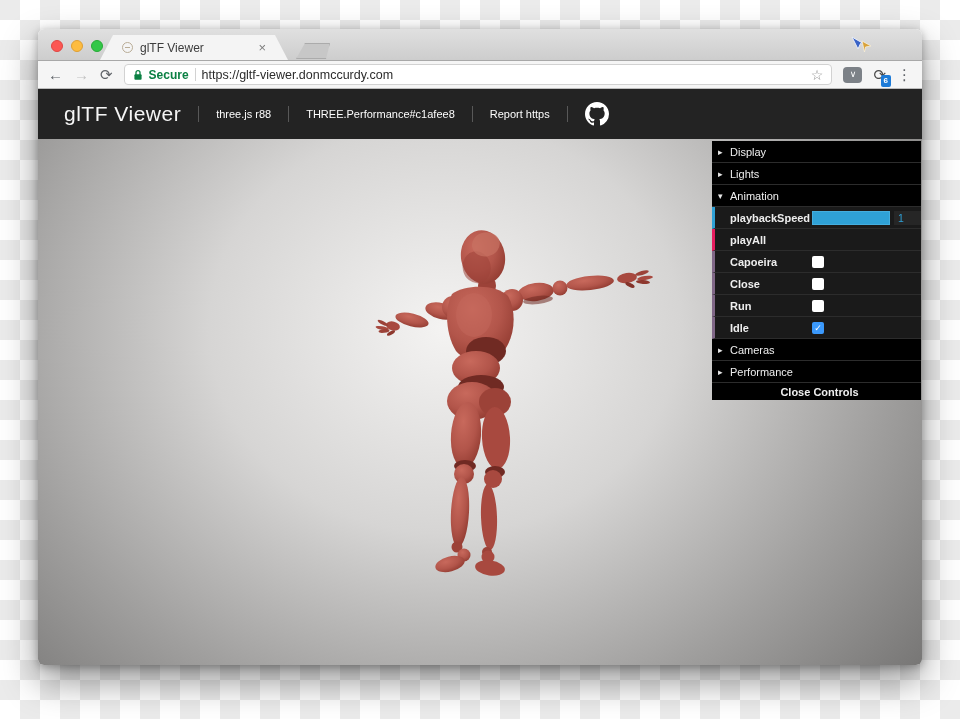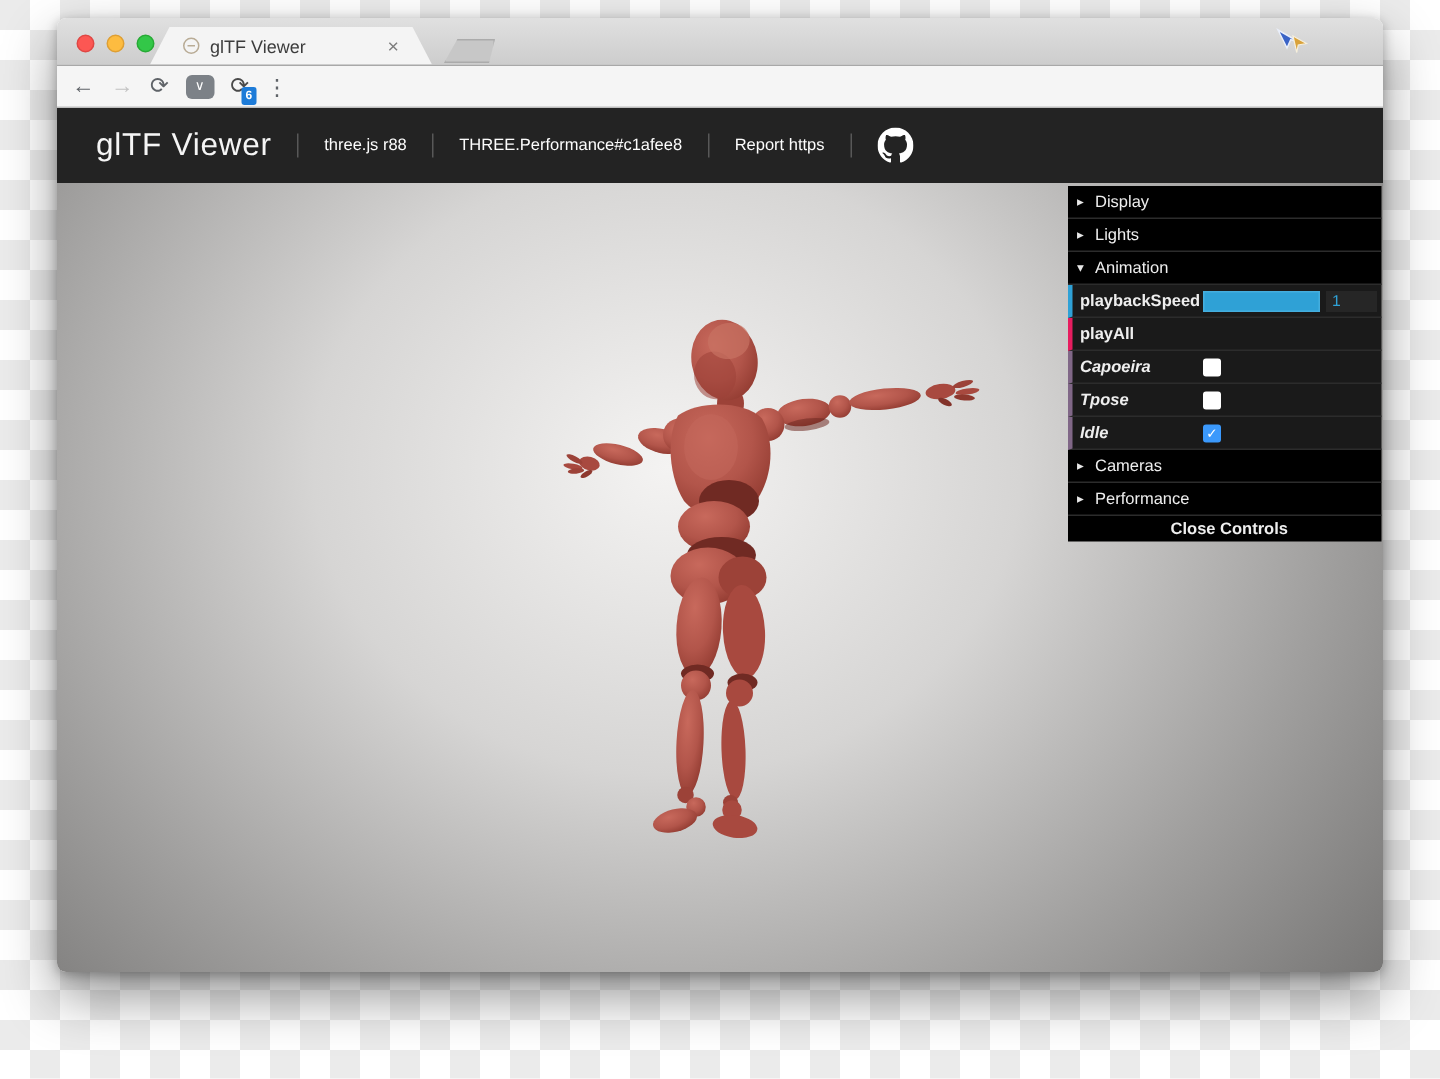--- a/index.html
+++ b/index.html
@@ -8,21 +8,21 @@
     font-family: "Liberation Sans", "DejaVu Sans", sans-serif;
     background-color: #fff;
     background-image: repeating-conic-gradient(#ffffff 0% 25%, #ebebeb 0% 50%);
     background-size: 40px 40px;
     position: relative;
     overflow: hidden;
   }
 
   
   .window {
-    position: absolute; left: 38px; top: 12px; width: 884px; height: 636px;
+    position: absolute; left: 38px; top: 29px; width: 884px; height: 636px;
     border-radius: 6px; overflow: hidden;
     box-shadow: 0 16px 36px rgba(0,0,0,.42), 0 2px 8px rgba(0,0,0,.28);
     display: flex; flex-direction: column;
     background: #fff;
   }
 
   
   .tabstrip {
     height: 32px; flex: none; position: relative;
     background: linear-gradient(#e0e0e0, #cdcdcd);
@@ -105,24 +105,24 @@
     font-size: 11px; color: #eee;
   }
   .gui .row {
     height: 22px; display: flex; align-items: center;
     background: #1a1a1a; border-bottom: 1px solid #2c2c2c;
     padding-left: 6px; overflow: hidden;
   }
   .gui .folder { background: #000; }
   .gui .arrow { width: 12px; font-size: 9px; color: #e8e8e8; flex: none; }
   .gui .flabel { font-weight: 400; }
-  .gui .prop { border-left: 3px solid transparent; padding-left: 5px; }
+  .gui .prop { border-left: 3px solid transparent; padding-left: 15px; }
   .gui .prop.num  { border-left-color: #2FA1D6; }
   .gui .prop.fn   { border-left-color: #e61d5f; }
-  .gui .prop.bool { border-left-color: #806787; font-style: italic; }
+  .gui .prop.bool { border-left-color: #806787; }
   .gui .plabel { width: 82px; flex: none; font-weight: 700; white-space: nowrap; overflow: hidden; }
   .gui .slider { width: 78px; height: 14px; background: #303030; flex: none; position: relative; }
   .gui .slider .fill { position: absolute; inset: 0; width: 100%; background: #2FA1D6; border: 1px solid #45aede; }
   .gui .numbox {
     width: 34px; height: 14px; margin-left: 4px; background: #262626;
     color: #2FA1D6; font-size: 10.5px; line-height: 14px; padding-left: 4px; flex: none;
   }
   .gui .checkbox {
     width: 12px; height: 12px; border-radius: 2px; background: #fff; flex: none;
     text-align: center; font-size: 9px; line-height: 12px; color: #fff; font-weight: 700;
@@ -153,20 +153,30 @@
     <svg class="cursor-artifact" width="26" height="20" viewBox="0 0 26 20">
       <path d="M4 2 L10 14 L12.5 8.5 L18 10 Z" fill="#3a63c6" stroke="#e9eef9" stroke-width="1"></path>
       <path d="M14 6 L23 11 L17.5 12 L16.5 17 Z" fill="#d9a23a" stroke="#f6efdc" stroke-width="0.8"></path>
     </svg>
   </div>
 
   <div class="toolbar">
     <span class="nav-glyph">←</span>
     <span class="nav-glyph disabled">→</span>
     <span class="nav-glyph">⟳</span>
+    <div class="urlbar">
+      <svg width="10" height="12" viewBox="0 0 10 12">
+        <path d="M3 6 V3.6 a2 2 0 0 1 4 0 V6" stroke="#0b8043" fill="none" stroke-width="1.3"></path>
+        <rect x="1.4" y="5.2" width="7.2" height="5.6" rx="1" fill="#0b8043"></rect>
+      </svg>
+      <span class="secure-label">Secure</span>
+      <span class="url-divider"></span>
+      <span class="url-text">https://gltf-viewer.donmccurdy.com</span>
+      <span class="star-glyph">☆</span>
+    </div>
     <span class="pocket">∨</span>
     <span class="sync-wrap">
       <span class="sync-glyph">⟳</span>
       <span class="sync-badge">6</span>
     </span>
     <span class="menu-glyph">⋮</span>
   </div>
 
   <div class="page">
 
@@ -279,21 +289,25 @@
 
         <div class="row prop fn">
           <span class="plabel">playAll</span>
         </div>
 
         <div class="row prop bool">
           <span class="plabel">Capoeira</span>
           <span class="checkbox"></span>
         </div>
         <div class="row prop bool">
-          <span class="plabel">Tpose</span>
+          <span class="plabel">Close</span>
+          <span class="checkbox"></span>
+        </div>
+        <div class="row prop bool">
+          <span class="plabel">Run</span>
           <span class="checkbox"></span>
         </div>
         <div class="row prop bool">
           <span class="plabel">Idle</span>
           <span class="checkbox on">✓</span>
         </div>
 
         <div class="row folder">
           <span class="arrow">▸</span>
           <span class="flabel">Cameras</span>

